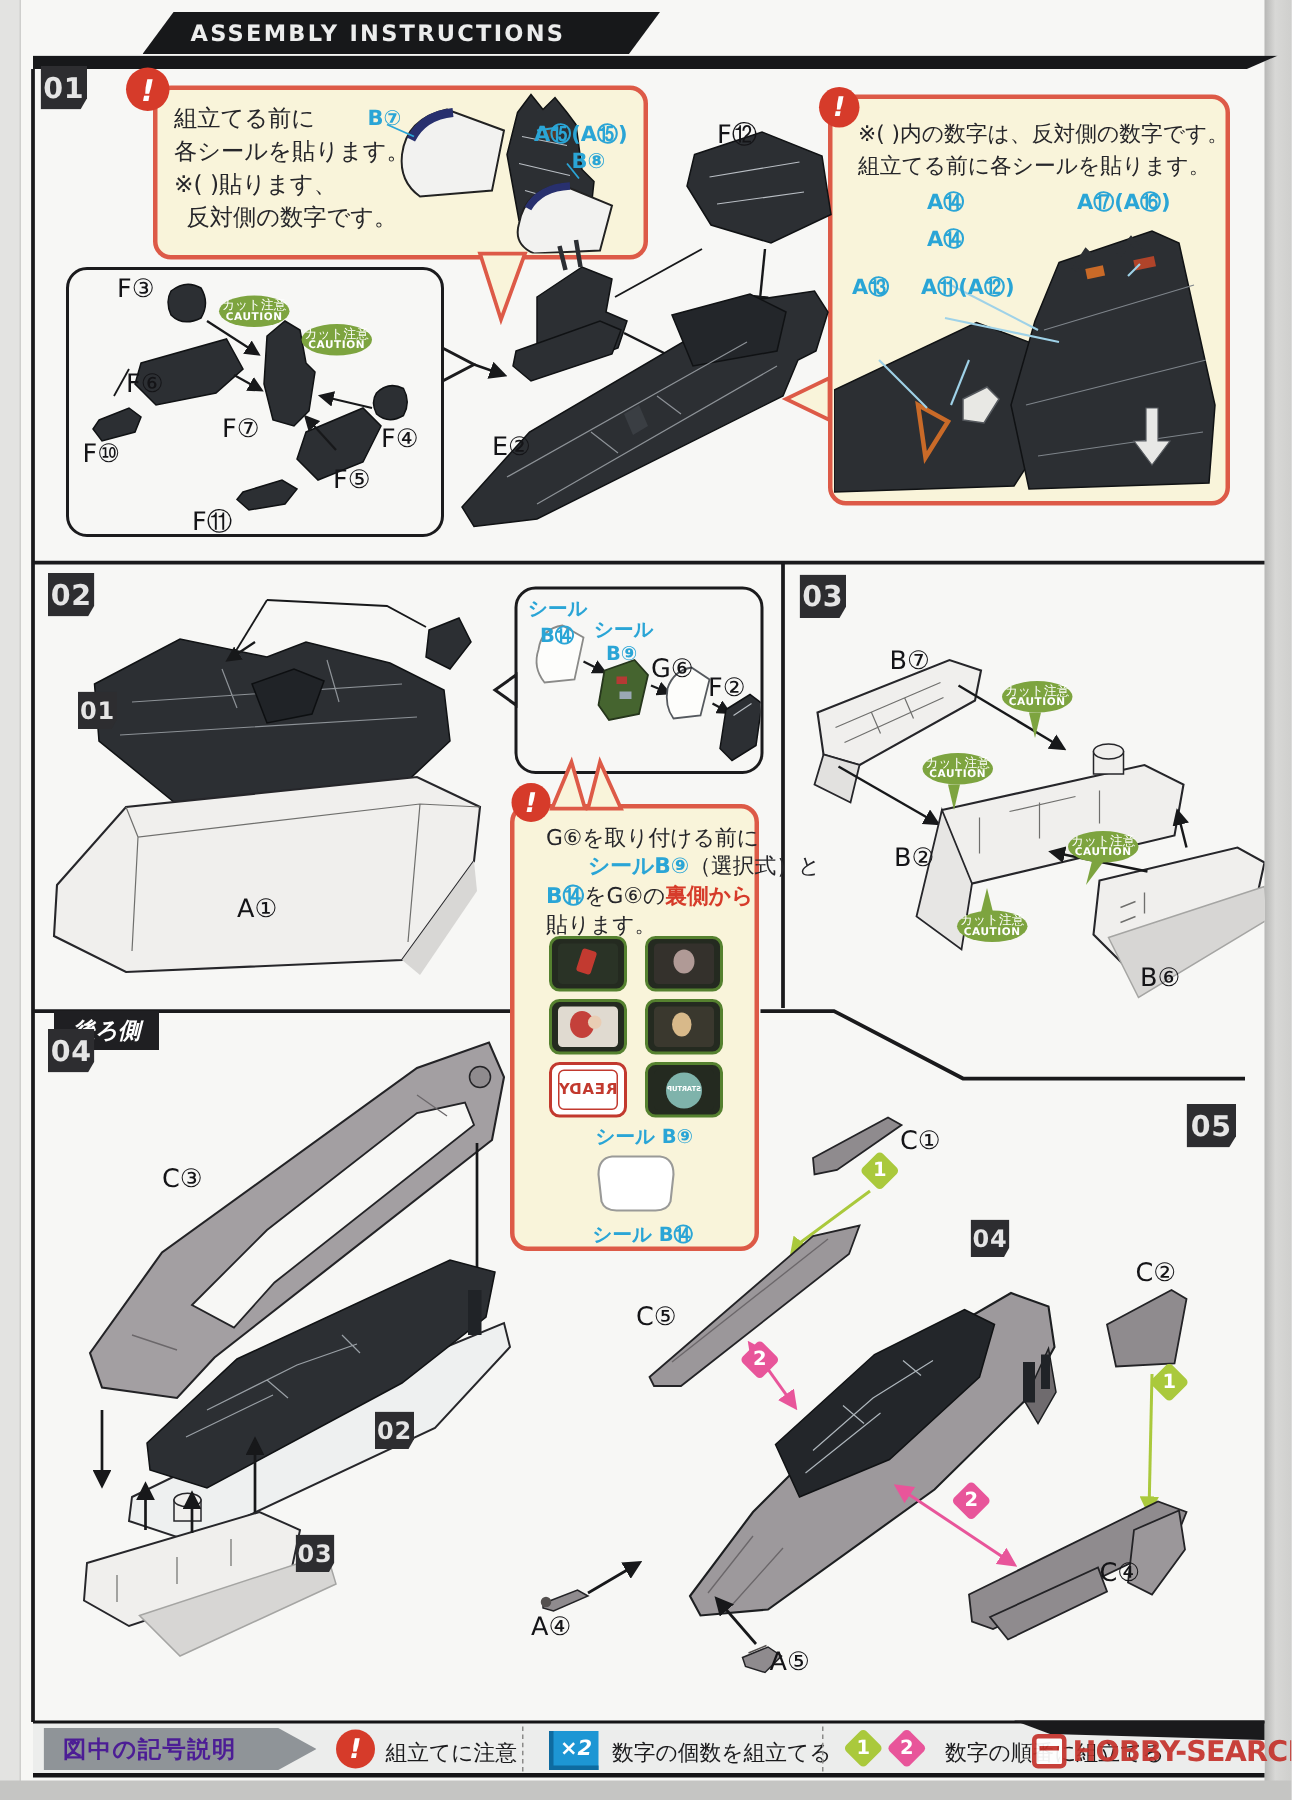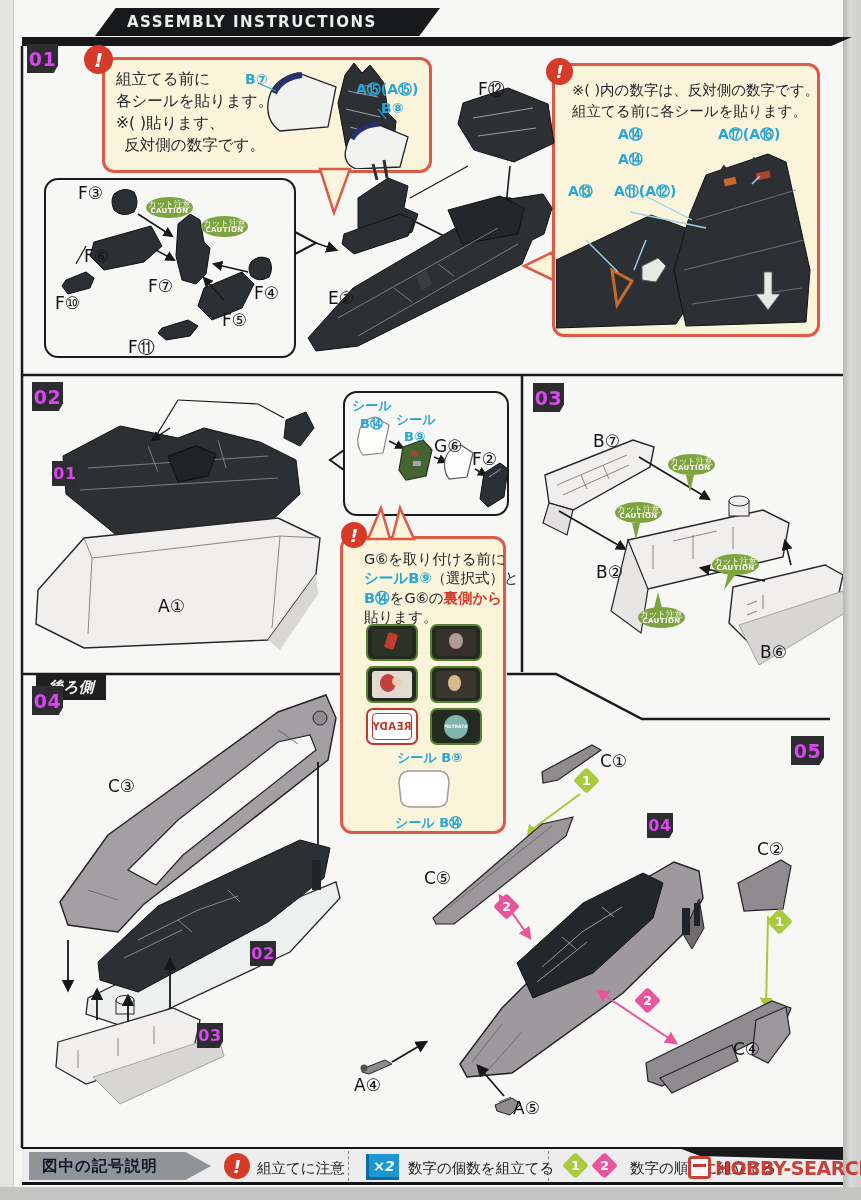--- a/index.html
+++ b/index.html
@@ -10,21 +10,21 @@
   
   .edge-left{left:0;top:0;width:13px;height:1200px;background:#e3e3e1;border-right:1px solid #cfcfcd;z-index:2;}
   .edge-right{left:843px;top:0;width:18px;height:1200px;background:linear-gradient(90deg,#b7b7b5,#d8d8d6 40%,#cfcfcd);z-index:2;}
   .edge-bottom{left:0;top:1187px;width:861px;height:13px;background:#c5c5c3;z-index:3;}
   
   .banner{left:95px;top:8px;width:345px;height:28px;background:#17181a;
           clip-path:polygon(6% 0,100% 0,94% 100%,0 100%);display:flex;align-items:center;z-index:4;}
   .banner span{color:#eceded;font-size:15px;font-weight:bold;letter-spacing:1.5px;padding-left:32px;}
   .topbar{left:22px;top:37px;width:830px;height:9px;background:#17181a;clip-path:polygon(0 0,100% 0,97.5% 100%,0 100%);z-index:4;}
   
-  .badge{background:#2d2d30;color:#d946ef;font-weight:800;display:flex;align-items:center;justify-content:center;
+  .badge{background:#2d2d30;color:#e5e5e5;font-weight:800;display:flex;align-items:center;justify-content:center;
          clip-path:polygon(0 0,100% 0,100% 74%,86% 100%,0 100%);z-index:8;letter-spacing:.5px;}
   .b30{width:31px;height:29px;font-size:19px;}
   .b26{width:26px;height:25px;font-size:16px;}
   
   .cream{background:#f9f4da;border:3px solid #dd5a47;border-radius:12px;z-index:3;box-sizing:border-box;}
   .linebox{background:transparent;border:2.5px solid #1b1b1d;border-radius:14px;z-index:3;box-sizing:border-box;}
   .excl{background:#d63b2a;color:#fff;border-radius:50%;font-weight:800;font-style:italic;
         display:flex;align-items:center;justify-content:center;z-index:9;}
   .jp{color:#26262a;line-height:1.42;z-index:7;}
   .cy{color:#2aa5d6;font-weight:bold;font-size:14px;white-space:nowrap;z-index:7;}
@@ -43,21 +43,21 @@
   .thumb{position:absolute;width:48px;height:33px;border:2px solid #55812f;border-radius:7px;background:#242a20;
          overflow:hidden;z-index:7;}
   .thumb .scr{position:absolute;left:4px;top:3px;right:4px;bottom:3px;border-radius:3px;}
   .blob{position:absolute;border-radius:50%;}
   .mirror{transform:scaleX(-1);display:inline-block;}
   
   .legendbar{left:22px;top:1147px;width:821px;height:38px;background:#ecedec;border-top:2.5px solid #141416;
              border-bottom:3px solid #141416;z-index:5;box-sizing:border-box;}
   .legend-title{left:29px;top:1152px;width:182px;height:28px;background:#8f9498;
                 clip-path:polygon(0 0,86% 0,100% 50%,86% 100%,0 100%);display:flex;align-items:center;z-index:6;}
-  .legend-title span{color:#0f172a;font-weight:bold;font-size:15.5px;letter-spacing:1px;padding-left:13px;}
+  .legend-title span{color:#4c1d95;font-weight:bold;font-size:15.5px;letter-spacing:1px;padding-left:13px;}
   .ltext{font-size:14.5px;color:#1b1b1d;z-index:6;white-space:nowrap;}
   .dashsep{width:0;height:30px;border-left:1.5px dashed #8a8a88;z-index:6;}
   .x2badge{left:366px;top:1154px;width:30px;height:23px;background:#1d96d4;color:#fff;font-weight:800;
            font-style:italic;font-size:14px;display:flex;align-items:center;justify-content:center;
            border-left:3px solid #0e6ba0;border-bottom:3px solid #0e6ba0;z-index:6;box-sizing:content-box;}
   .watermark{left:688px;top:1156px;display:flex;align-items:center;gap:4px;z-index:10;opacity:.92;}
   .wm-ico{width:17px;height:17px;border:3px solid #c4322b;border-radius:4px;position:relative;background:#fff;}
   .wm-ico:after{content:"";position:absolute;left:2px;top:5px;right:2px;height:3px;background:#c4322b;}
   .watermark b{color:#c4322b;font-size:19px;font-weight:800;letter-spacing:-.5px;white-space:nowrap;}
   .z7{z-index:7;} .z5{z-index:5;}
@@ -285,21 +285,21 @@
   </div>
   <div class="abs lbl" style="left:434px;top:436px;">G⑥</div>
   <div class="abs lbl" style="left:472px;top:449px;">F②</div>
 
   <div class="abs cream" style="left:340px;top:536px;width:166px;height:298px;"></div>
   <div class="abs excl" style="left:341px;top:522px;width:26px;height:26px;font-size:18px;">
     <span>!</span>
   </div>
   <div class="abs jp" style="left:364px;top:550px;font-size:14.5px;line-height:1.34;z-index:7;">
     <div>G⑥を取り付ける前に</div>
-    <div><span class="cy" style="font-size:14.5px;">シールB⑨</span><span>（選択式）と</span></div>
+    <div><span class="cy" style="font-size:14.5px;margin-left:28px;">シールB⑨</span><span>（選択式）と</span></div>
     <div><span class="cy" style="font-size:14.5px;">B⑭</span><span>をG⑥の</span><span style="color:#d63b2a;font-weight:bold;">裏側から</span></div>
     <div>貼ります。</div>
   </div>
 
   <div class="thumb" style="left:366px;top:624px;">
     <div class="scr" style="background:#2a3326;">
         <div class="blob" style="left:14px;top:4px;width:10px;height:16px;background:#c23a30;border-radius:2px;transform:rotate(18deg);"></div>
       </div>
   </div>
   <div class="thumb" style="left:430px;top:624px;">

